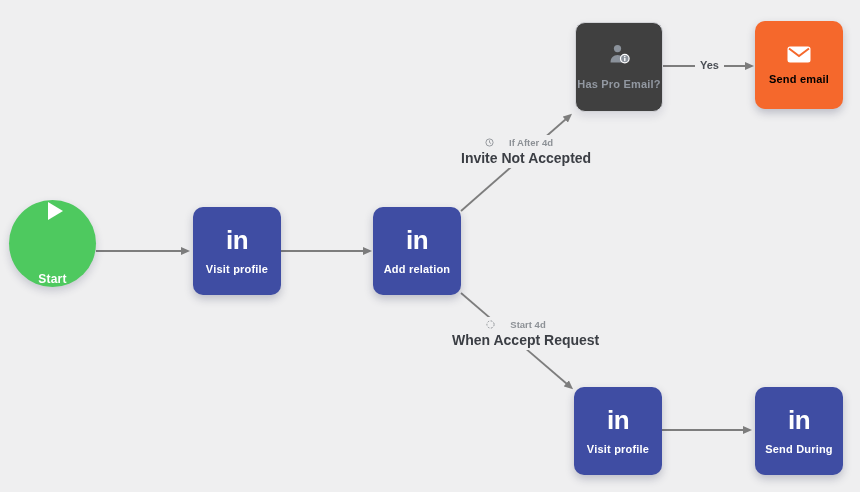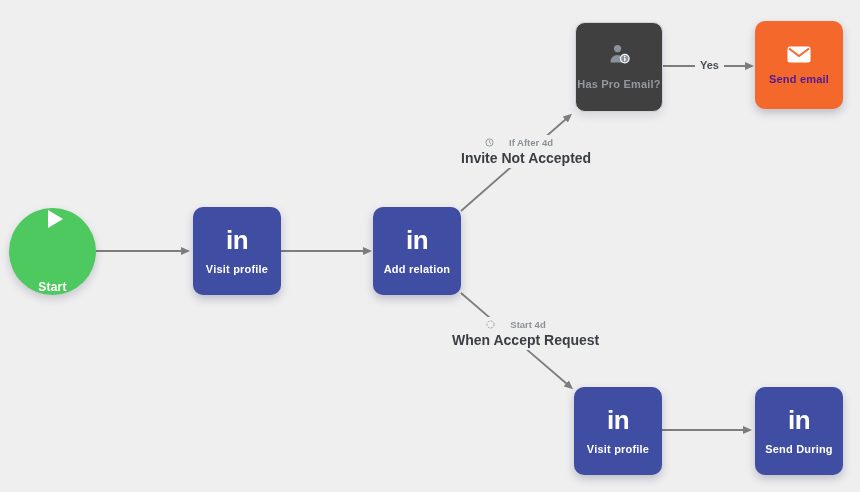--- a/index.html
+++ b/index.html
@@ -32,21 +32,21 @@
     justify-content: center;
     cursor: pointer;
   }
   .node-box {
     width: 88px;
     height: 88px;
     border-radius: 10px;
     box-shadow: 0 4px 9px rgba(40, 45, 80, 0.25);
   }
   .indigo { background: var(--node-indigo); color: #ffffff; }
-  .orange { background: var(--node-orange); color: #4c1d95; }
+  .orange { background: var(--node-orange); color: #000000; }
   .white-node {
     background: #404040;
     border: 1px solid #d2d3d7;
     color: #9298a1;
     box-shadow: 0 4px 9px rgba(40, 45, 80, 0.12);
   }
   .start-node {
     width: 87px;
     height: 87px;
     border-radius: 50%;
@@ -150,21 +150,21 @@
       <svg width="9" height="9" viewBox="0 0 10 10">
         <circle cx="5" cy="5" r="4" fill="none" stroke="#8d9196" stroke-width="1.1" stroke-dasharray="2 1.7"></circle>
       </svg>
       <span>Start 4d</span>
     </div>
     <div class="cond-line2">When Accept Request</div>
   </div>
 
   <div class="yes-label">Yes</div>
 
-  <div class="node start-node" style="left:9px; top:208px;gap:44px;">
+  <div class="node start-node" style="left:9px; top:200px;gap:44px;">
     <div class="play-triangle"></div>
     <div class="node-label">Start</div>
   </div>
 
   <div class="node node-box indigo" style="left:193px; top:207px;">
     <div class="in-glyph">in</div>
     <div class="node-label">Visit profile</div>
   </div>
 
   <div class="node node-box indigo" style="left:373px; top:207px;">

